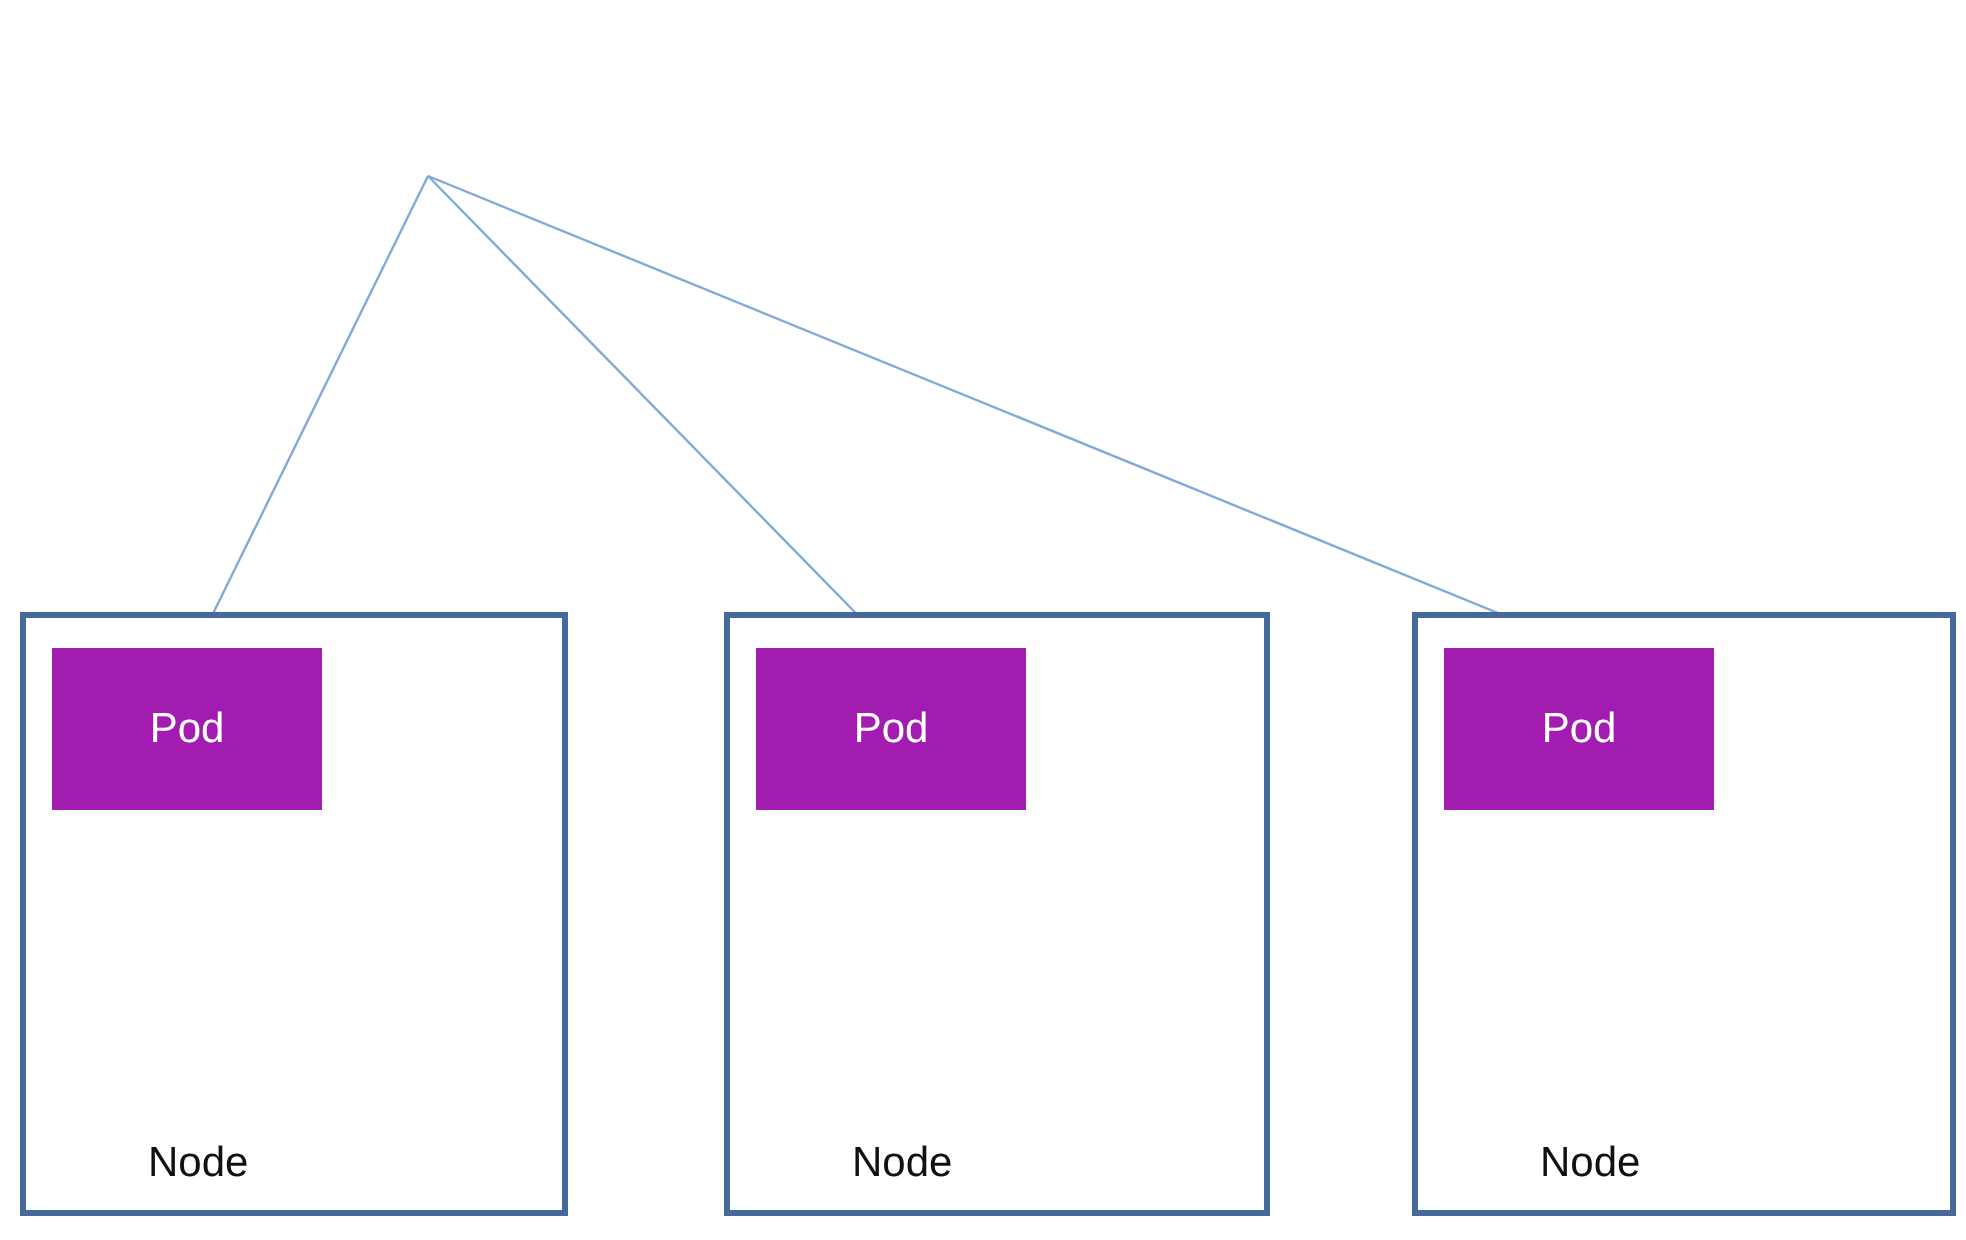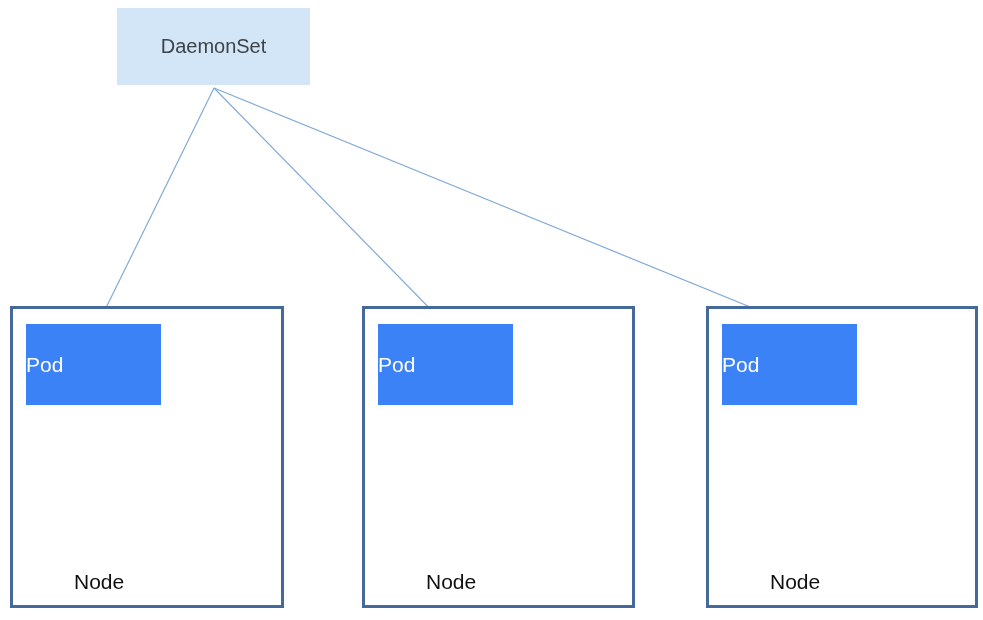--- a/index.html
+++ b/index.html
@@ -58,36 +58,33 @@
     color: #111111;
     margin-left: 44px;
   }
   
   .pod-box {
     position: absolute;
     left: 13px;
     top: 15px;
     width: 135px;
     height: 81px;
-    background: #3b82f6;
+    background: #a21caf;
     display: flex;
     align-items: center;
-    justify-content: flex-start;
+    justify-content: center;
     font-size: 21px;
     color: #ffffff;
   }
 </style>
 </head>
 <body>
 
 <div class="canvas">
 
-  <div class="daemonset-box">
-    <span>DaemonSet</span>
-  </div>
 
   <svg class="arrow-layer" width="983" height="620" viewBox="0 0 983 620">
     <defs>
       <marker id="arrowhead" markerWidth="13" markerHeight="10" refX="11" refY="4.5" orient="auto" markerUnits="userSpaceOnUse">
         <path d="M0,0 L12,4.5 L0,9 Z" fill="#6f9ed6"></path>
       </marker>
     </defs>
     <line x1="214" y1="88" x2="101" y2="318" stroke="#82aad8" stroke-width="1.2" marker-end="url(#arrowhead)"></line>
     <line x1="214" y1="88" x2="444" y2="323" stroke="#82aad8" stroke-width="1.2" marker-end="url(#arrowhead)"></line>
     <line x1="214" y1="88" x2="782" y2="320" stroke="#82aad8" stroke-width="1.2" marker-end="url(#arrowhead)"></line>

